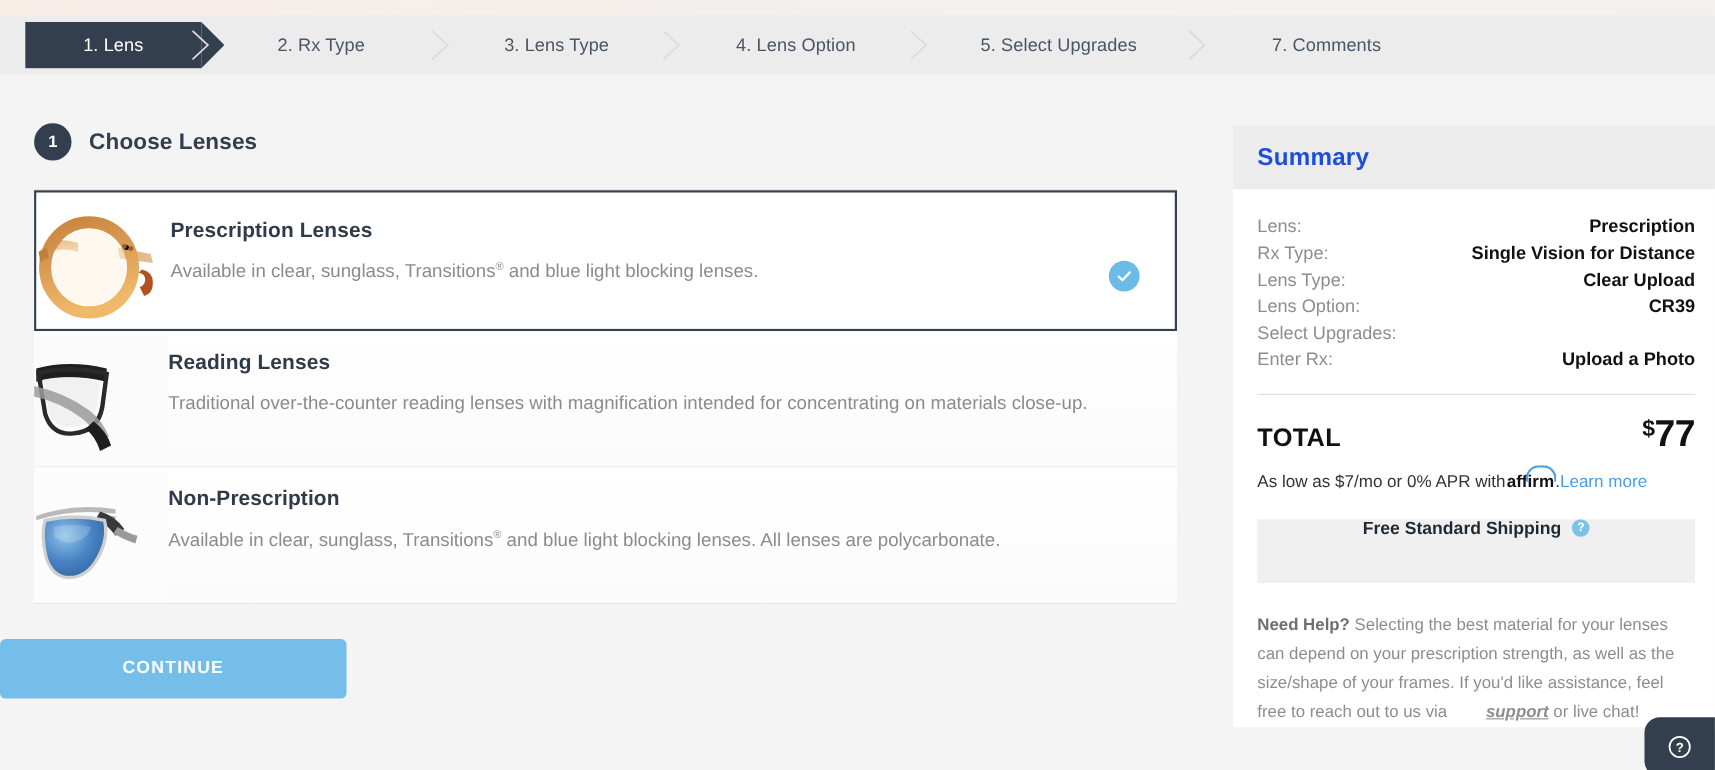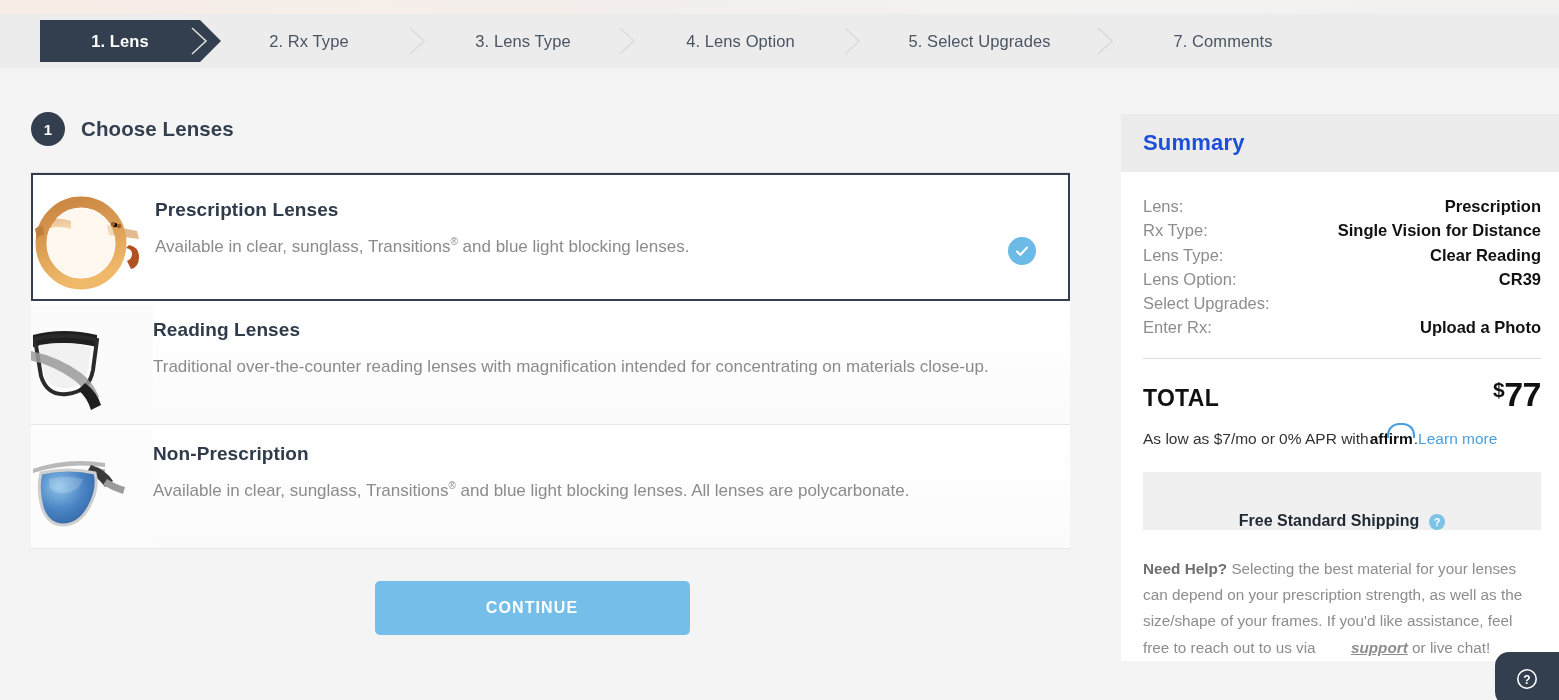--- a/index.html
+++ b/index.html
@@ -30,22 +30,22 @@
   }
   .step.w1{width:182px;}
   .step.w2{width:218px;}
   .step.w3{width:210px;}
   .step.w4{width:225px;}
   .step.w5{width:253px;}
   .step.w6{width:237px;}
   .step.w7{width:234px;}
 
   .step.active{
-    background:#333f4e;color:#ffffff;font-weight:bold;
-    height:42px;align-self:center;margin-left:40px;width:160px;
+    background:#333f4e;color:#ffffff;font-weight:normal;
+    height:42px;align-self:center;margin-left:23px;width:160px;
   }
   .step.active .arrow{
     position:absolute;right:-21px;top:0;width:0;height:0;
     border-top:21px solid transparent;
     border-bottom:21px solid transparent;
     border-left:21px solid #333f4e;
   }
   .sep{
     flex:0 0 auto;width:0;position:relative;
   }
@@ -103,21 +103,21 @@
   }
   .card-desc sup{font-size:10px;vertical-align:super;}
   .check{
     position:absolute;right:32px;top:62px;
     width:28px;height:28px;border-radius:50%;
     background:#6bbbe6;display:flex;align-items:center;justify-content:center;
   }
   .check svg{display:block;}
 
   .continue-wrap{
-    margin:32px 36px 0 0;display:flex;justify-content:center;
+    margin:32px 36px 0 0;display:flex;justify-content:flex-start;
   }
   .continue{
     width:315px;height:54px;border:none;border-radius:5px;
     background:#74bee9;color:#ffffff;
     font-family:"Liberation Sans", sans-serif;
     font-size:16px;font-weight:bold;letter-spacing:1.1px;
     cursor:pointer;
   }
 
   
@@ -161,21 +161,21 @@
     margin:0 1px;
   }
   .affirm-logo .swoosh{
     position:absolute;right:-2px;top:-7px;width:24px;height:13px;
     border:2.2px solid #4a9fe0;border-bottom:none;
     border-radius:12px 12px 0 0;
   }
   .learnmore{color:#4a9fe0;text-decoration:none;}
   .ship-box{
     margin:24px 18px 0 0;background:#f0f0f0;height:58px;
-    display:flex;align-items:flex-end;justify-content:center;gap:10px;
+    display:flex;align-items:flex-start;justify-content:center;gap:10px;
   }
   .ship-label{font-size:16px;font-weight:bold;color:#1f2933;}
   .qmark{
     width:16px;height:16px;border-radius:50%;background:#7cc3e8;
     color:#fff;font-size:11px;font-weight:bold;
     display:flex;align-items:center;justify-content:center;
   }
   .help{
     margin:26px 18px 0 0;font-size:15.3px;color:#8d8d8d;line-height:1.72;
   }
@@ -378,21 +378,21 @@
       <div class="sum-row">
         <span class="sum-label">Lens:</span>
         <span class="sum-value">Prescription</span>
       </div>
       <div class="sum-row">
         <span class="sum-label">Rx Type:</span>
         <span class="sum-value">Single Vision for Distance</span>
       </div>
       <div class="sum-row">
         <span class="sum-label">Lens Type:</span>
-        <span class="sum-value">Clear Reading</span>
+        <span class="sum-value">Clear Upload</span>
       </div>
       <div class="sum-row">
         <span class="sum-label">Lens Option:</span>
         <span class="sum-value">CR39</span>
       </div>
       <div class="sum-row">
         <span class="sum-label">Select Upgrades:</span>
         <span class="sum-value"></span>
       </div>
       <div class="sum-row">

